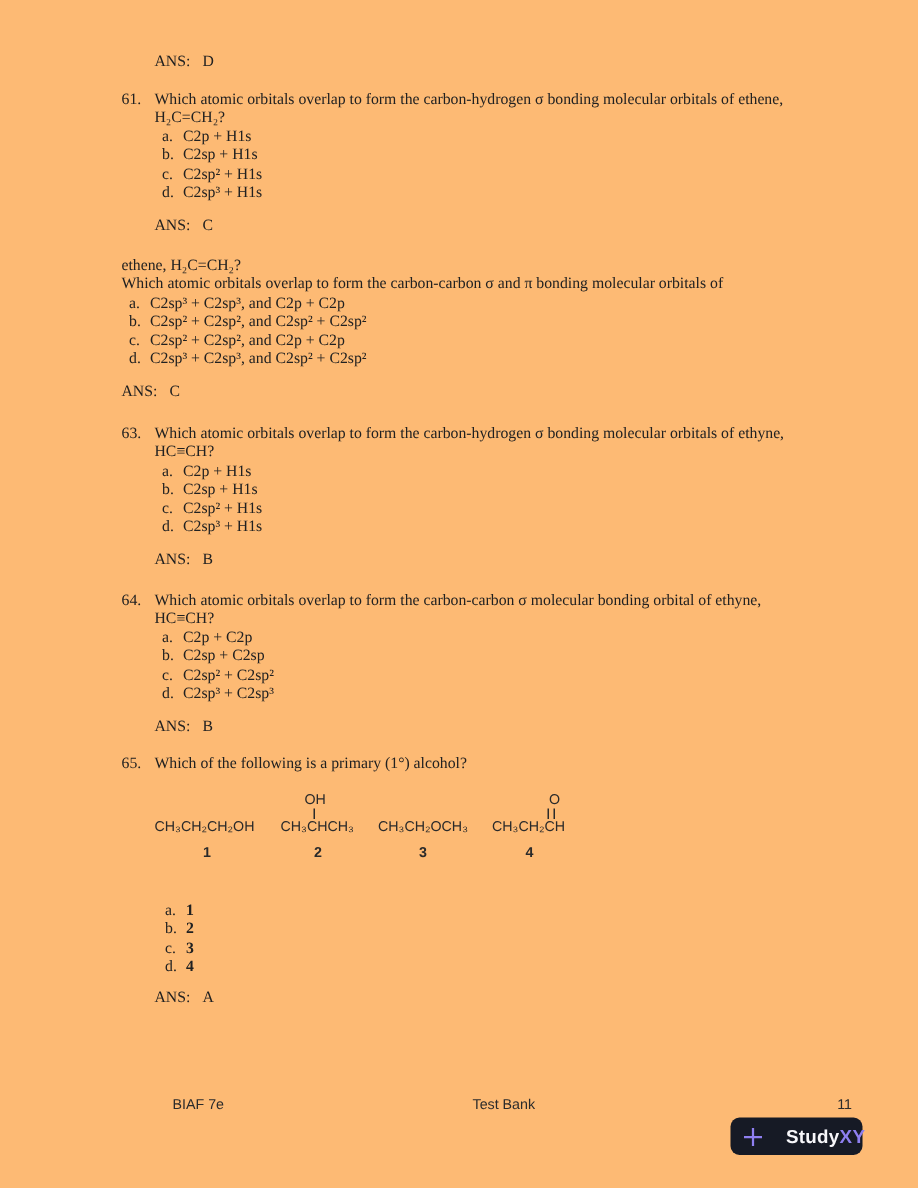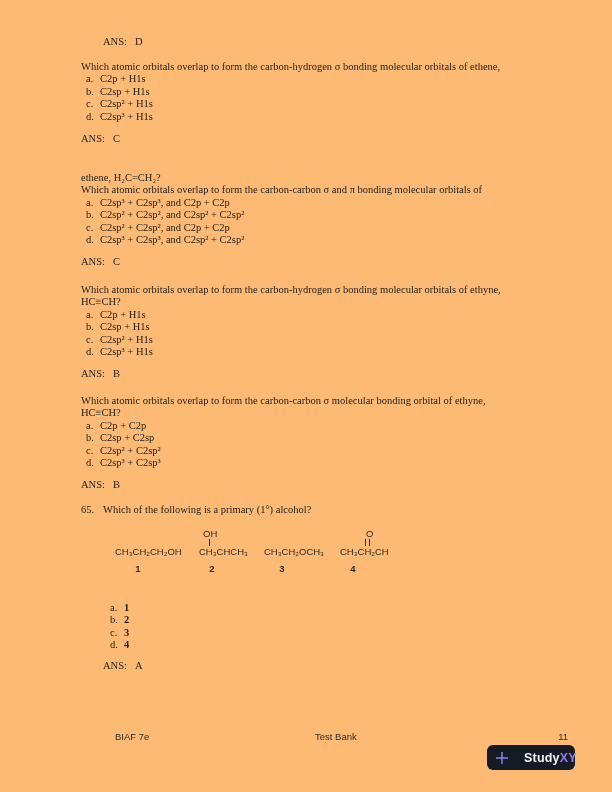--- a/index.html
+++ b/index.html
@@ -29,21 +29,21 @@
   .answer-letter { margin-left:8px; }
 
   
   .structures { position:absolute; left:0; top:24px; height:50px; width:100%; }
   .structure  { position:absolute; top:0; height:48px;
                 font-family:"Liberation Sans", sans-serif; font-size:9.5px; color:#2a2a2a; }
   .structure .sub     { position:absolute; top:1px; line-height:10px; }
   .structure .bond    { position:absolute; top:11px; height:7px; width:1px; background:#2a2a2a; }
   .structure .bond.double { width:5px; background:transparent;
                             border-left:1px solid #2a2a2a; border-right:1px solid #2a2a2a; }
-  .structure .formula { position:absolute; top:19px; left:12px; white-space:nowrap; line-height:10px; }
+  .structure .formula { position:absolute; top:19px; left:0; white-space:nowrap; line-height:10px; }
   .structure .s-label { position:absolute; top:36px; left:0; right:0; text-align:center;
                         font-weight:bold; line-height:10px; }
 
   .q65-options { position:absolute; left:24px; top:98px; }
   .q65-answer  { position:absolute; left:22px; top:156px; }
 
   
   .footer-text { position:absolute; top:731px; font-family:"Liberation Sans", sans-serif;
                  font-size:9.5px; color:#2b2b2b; line-height:11px;padding-left:12px; }
   .footer-left   { left:103px; }
@@ -64,22 +64,24 @@
 <body>
 
 <div class="page">
 
   <div class="top-answer serif">
     <span>ANS:</span><span class="answer-letter">D</span>
   </div>
 
   <section class="question serif" style="top:61px">
     <div class="q-head">
+      <span class="q-num">61.</span>
       <div class="q-text">
         <div class="q-line">Which atomic orbitals overlap to form the carbon-hydrogen σ bonding molecular orbitals of ethene,</div>
+        <div class="q-line">H₂C=CH₂?</div>
         <div class="options">
           <div class="option">
             <span class="opt-letter">a.</span>
             <span class="opt-text">C2p + H1s</span>
           </div>
           <div class="option">
             <span class="opt-letter">b.</span>
             <span class="opt-text">C2sp + H1s</span>
           </div>
           <div class="option">
@@ -123,20 +125,21 @@
         </div>
         <div class="answer">
           <span>ANS:</span><span class="answer-letter">C</span>
         </div>
       </div>
     </div>
   </section>
 
   <section class="question serif" style="top:284px">
     <div class="q-head">
+      <span class="q-num">63.</span>
       <div class="q-text">
         <div class="q-line">Which atomic orbitals overlap to form the carbon-hydrogen σ bonding molecular orbitals of ethyne,</div>
         <div class="q-line">HC≡CH?</div>
         <div class="options">
           <div class="option">
             <span class="opt-letter">a.</span>
             <span class="opt-text">C2p + H1s</span>
           </div>
           <div class="option">
             <span class="opt-letter">b.</span>
@@ -153,20 +156,21 @@
         </div>
         <div class="answer">
           <span>ANS:</span><span class="answer-letter">B</span>
         </div>
       </div>
     </div>
   </section>
 
   <section class="question serif" style="top:395px">
     <div class="q-head">
+      <span class="q-num">64.</span>
       <div class="q-text">
         <div class="q-line">Which atomic orbitals overlap to form the carbon-carbon σ molecular bonding orbital of ethyne,</div>
         <div class="q-line">HC≡CH?</div>
         <div class="options">
           <div class="option">
             <span class="opt-letter">a.</span>
             <span class="opt-text">C2p + C2p</span>
           </div>
           <div class="option">
             <span class="opt-letter">b.</span>

